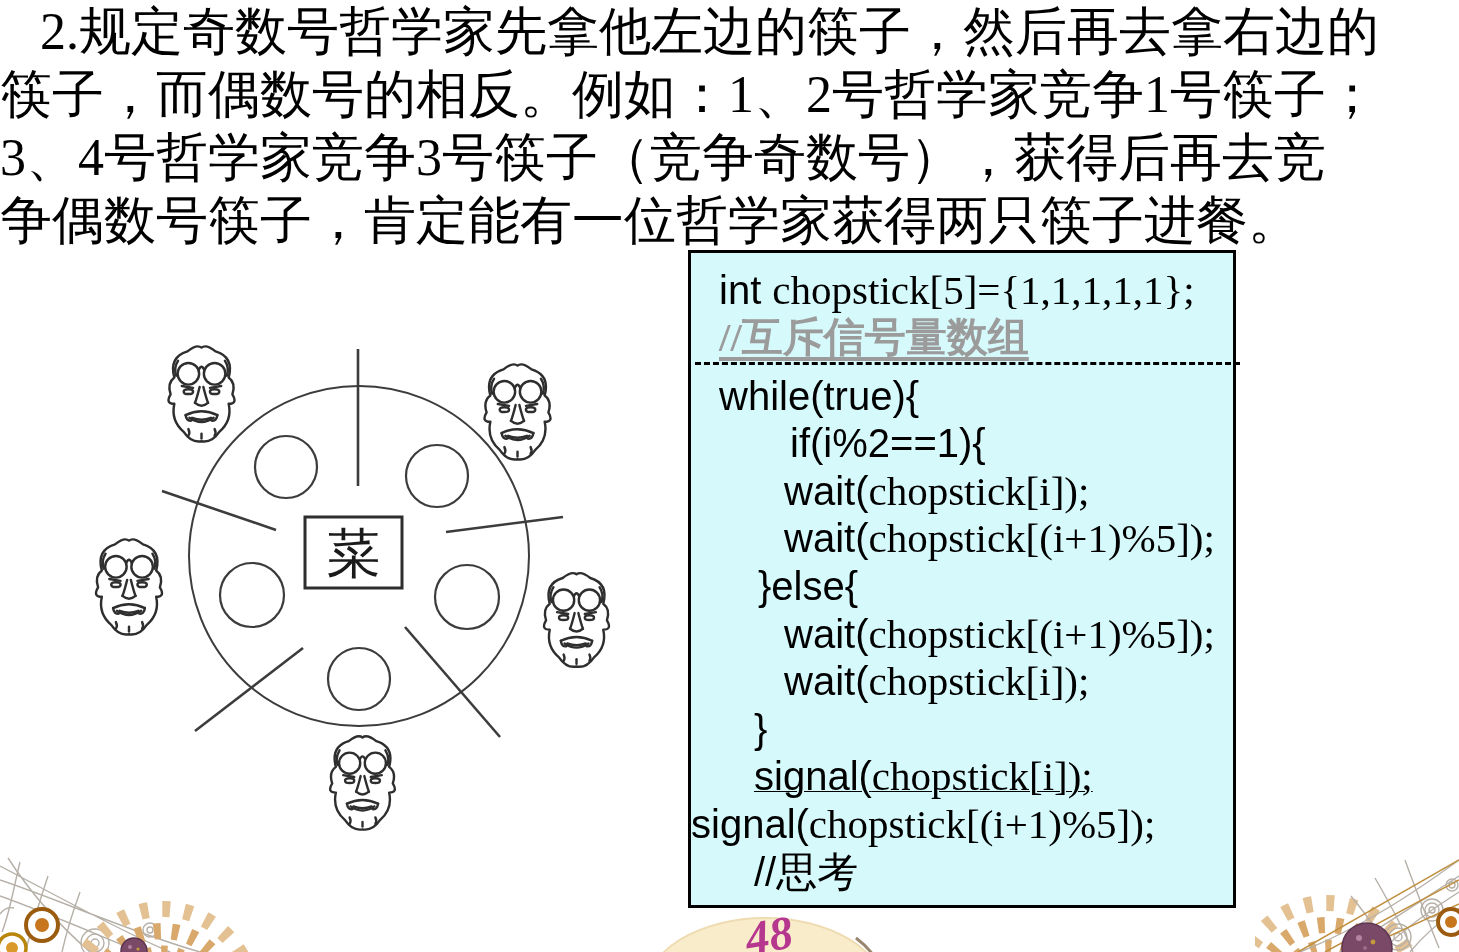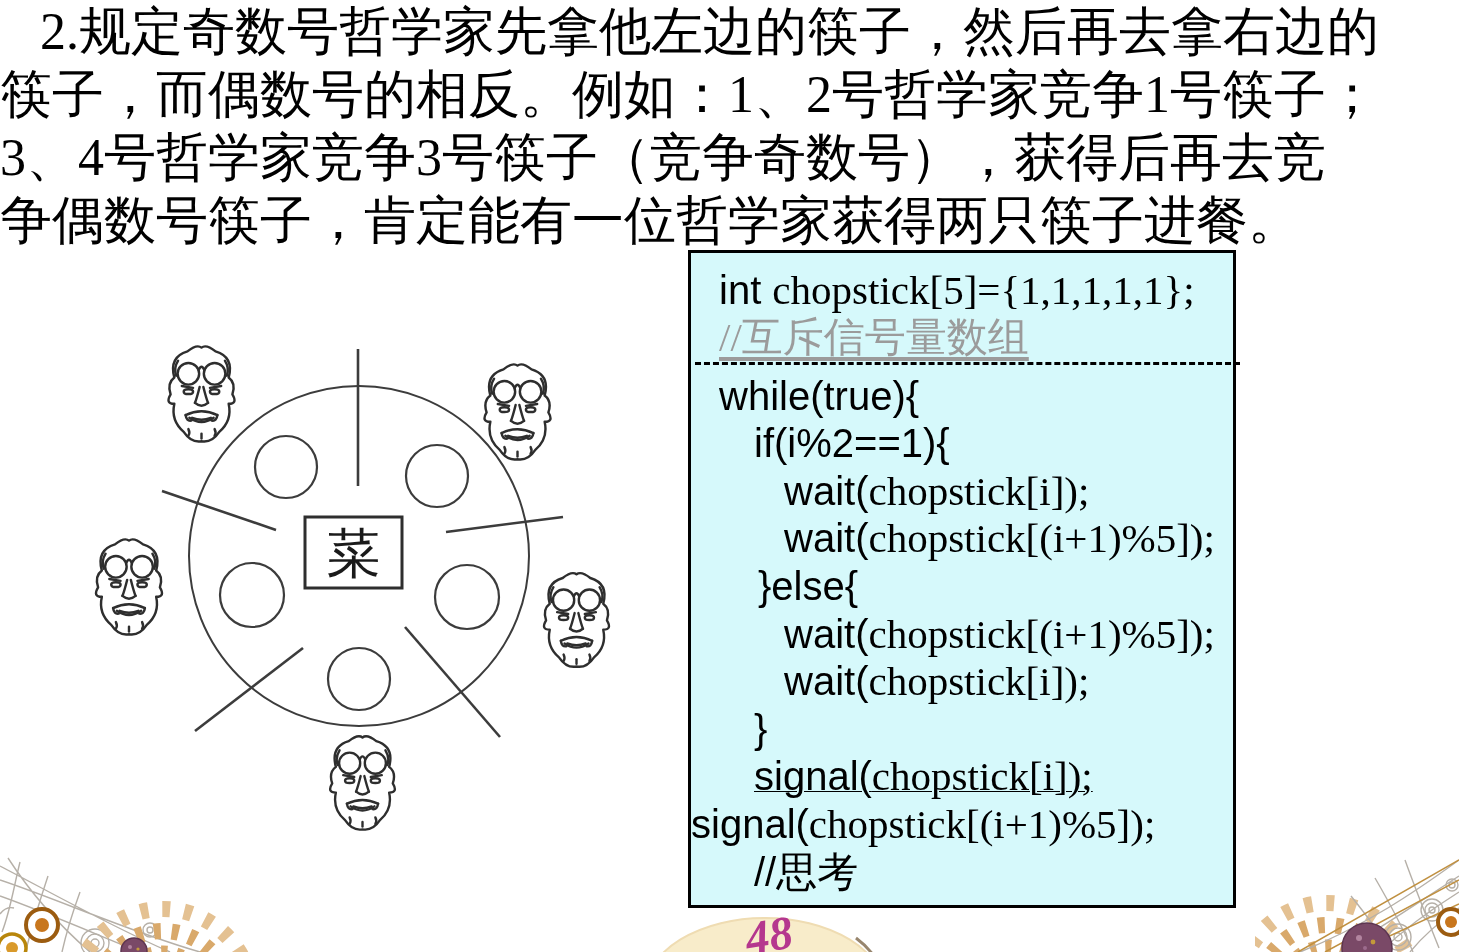--- a/index.html
+++ b/index.html
@@ -87,24 +87,24 @@
         <use href="#phil-face" x="475" y="360" width="85" height="103"></use>
         <use href="#phil-face" x="85" y="535" width="88" height="103"></use>
         <use href="#phil-face" x="535" y="568" width="83" height="103"></use>
         <use href="#phil-face" x="320" y="732" width="85" height="101"></use>
       </g>
   </svg>
 
   <div class="code-panel">
     <div class="code-lines">
         <div class="code-line" style="padding-left: 28px;"><span class="f-sans">int </span><span class="f-serif">chopstick[5]={1,1,1,1,1};</span></div>
-        <div class="code-line comment" style="padding-left: 28px;"><span class="f-serif">//互斥信号量数组</span></div>
+        <div class="code-line comment" style="padding-left: 28px; font-weight: bold;"><span class="f-serif">//互斥信号量数组</span></div>
         <div class="dashed-divider"></div>
         <div class="code-line" style="padding-left: 28px;"><span class="f-sans">while(true){</span></div>
-        <div class="code-line" style="padding-left: 63px;"><span class="f-sans">if(i%2==1){</span></div>
+        <div class="code-line" style="padding-left: 99px;"><span class="f-sans">if(i%2==1){</span></div>
         <div class="code-line" style="padding-left: 93px;"><span class="f-sans">wait(</span><span class="f-serif">chopstick[i]);</span></div>
         <div class="code-line" style="padding-left: 93px;"><span class="f-sans">wait(</span><span class="f-serif">chopstick[(i+1)%5]);</span></div>
         <div class="code-line" style="padding-left: 67px;"><span class="f-sans">}else{</span></div>
         <div class="code-line" style="padding-left: 93px;"><span class="f-sans">wait(</span><span class="f-serif">chopstick[(i+1)%5]);</span></div>
         <div class="code-line" style="padding-left: 93px;"><span class="f-sans">wait(</span><span class="f-serif">chopstick[i]);</span></div>
         <div class="code-line" style="padding-left: 63px;"><span class="f-sans">}</span></div>
         <div class="code-line" style="padding-left: 63px; text-decoration: underline;"><span class="f-sans">signal(</span><span class="f-serif">chopstick[i]);</span></div>
         <div class="code-line" style=""><span class="f-sans">signal(</span><span class="f-serif">chopstick[(i+1)%5]);</span></div>
         <div class="code-line" style="padding-left: 63px;"><span class="f-sans">//</span><span class="f-serif">思考</span></div>
       </div>

